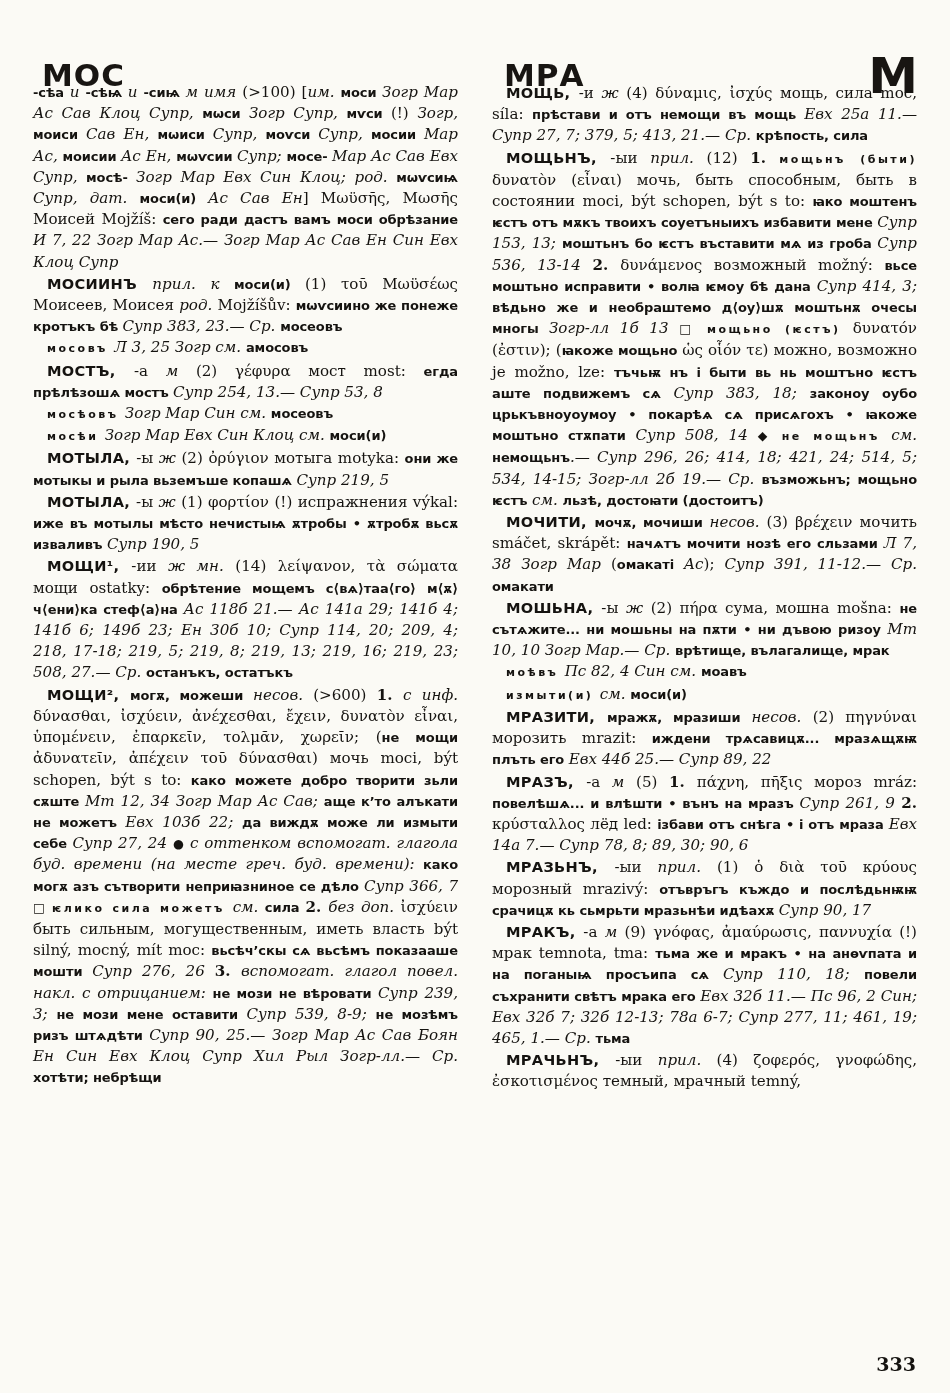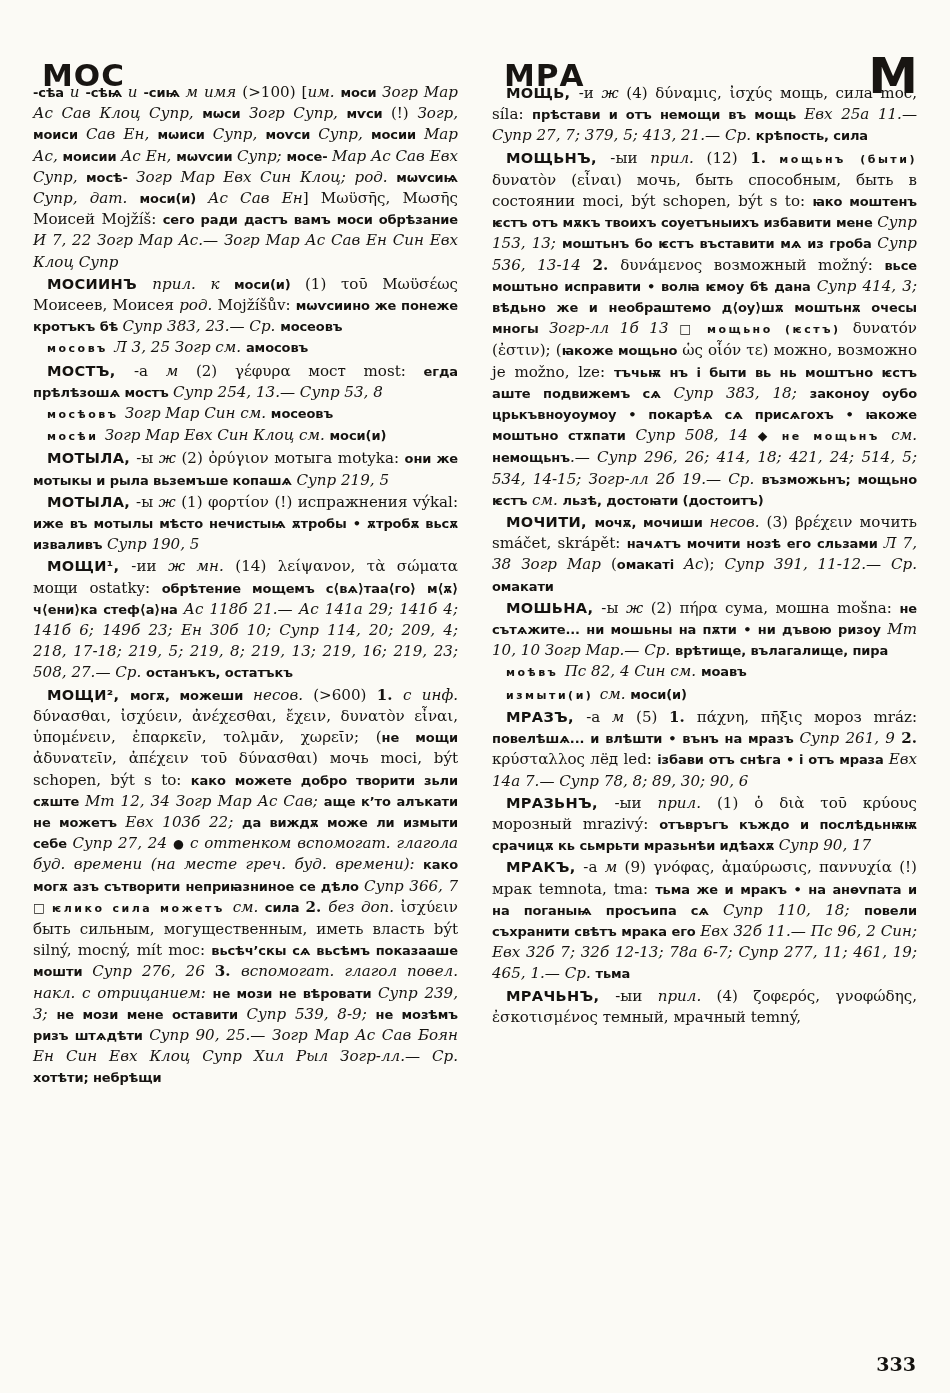--- a/index.html
+++ b/index.html
@@ -66,23 +66,24 @@
         <p class="entry"><span class="r-cs-sp">мосѣи </span><span class="r-gram">Зогр Мар Евх Син Клоц см. </span><span class="r-cs">моси(и)</span></p>
         <p class="entry"><span class="r-hw">МОТЫЛА, </span><span class="r-txt">-ы </span><span class="r-gram">ж </span><span class="r-txt">(2) ὀρύγιον мотыга motyka: </span><span class="r-cs">они же мотыкы и рыла вьземъше копашѧ </span><span class="r-gram">Супр 219, 5</span></p>
         <p class="entry"><span class="r-hw">МОТЫЛА, </span><span class="r-txt">-ы </span><span class="r-gram">ж </span><span class="r-txt">(1) φορτίον (!) испражнения výkal: </span><span class="r-cs">иже въ мотылы мѣсто нечистыѩ ѫтробы • ѫтробѫ вьсѫ изваливъ </span><span class="r-gram">Супр 190, 5</span></p>
         <p class="entry"><span class="r-hw">МОЩИ¹, </span><span class="r-txt">-ии </span><span class="r-gram">ж мн. </span><span class="r-txt">(14) λείψανον, τὰ σώματα мощи ostatky: </span><span class="r-cs">обрѣтение мощемъ с⟨вѧ⟩таа⟨го⟩ м⟨ѫ⟩ч⟨ени⟩ка стеф⟨а⟩на </span><span class="r-gram">Ас 118б 21.— Ас 141а 29; 141б 4; 141б 6; 149б 23; Ен 30б 10; Супр 114, 20; 209, 4; 218, 17-18; 219, 5; 219, 8; 219, 13; 219, 16; 219, 23; 508, 27.— Ср. </span><span class="r-cs">останъкъ, остатъкъ</span></p>
         <p class="entry"><span class="r-hw">МОЩИ², </span><span class="r-cs">могѫ, можеши </span><span class="r-gram">несов. </span><span class="r-txt">(&gt;600) </span><span class="r-num">1. </span><span class="r-gram">с инф. </span><span class="r-txt">δύνασθαι, ἰσχύειν, ἀνέχεσθαι, ἔχειν, δυνατὸν εἶναι, ὑπομένειν, ἐπαρκεῖν, τολμᾶν, χωρεῖν; (</span><span class="r-cs">не мощи </span><span class="r-txt">ἀδυνατεῖν, ἀπέχειν τοῦ δύνασθαι) мочь moci, být schopen, být s to: </span><span class="r-cs">како можете добро творити зьли сѫште </span><span class="r-gram">Мт 12, 34 Зогр Мар Ас Сав; </span><span class="r-cs">аще к’то алъкати не можетъ </span><span class="r-gram">Евх 103б 22; </span><span class="r-cs">да виждѫ може ли измыти себе </span><span class="r-gram">Супр 27, 24 </span><span class="r-sym">● </span><span class="r-gram">с оттенком вспомогат. глагола буд. времени (на месте греч. буд. времени): </span><span class="r-cs">како могѫ азъ сътворити неприꙗзниное се дѣло </span><span class="r-gram">Супр 366, 7 </span><span class="r-sym">□ </span><span class="r-cs-sp">ѥлико сила можетъ </span><span class="r-gram">см. </span><span class="r-cs">сила </span><span class="r-num">2. </span><span class="r-gram">без доп. </span><span class="r-txt">ἰσχύειν быть сильным, могущественным, иметь власть být silný, mocný, mít moc: </span><span class="r-cs">вьсѣч’скы сѧ вьсѣмъ показааше мошти </span><span class="r-gram">Супр 276, 26 </span><span class="r-num">3. </span><span class="r-gram">вспомогат. глагол повел. накл. с отрицанием: </span><span class="r-cs">не мози не вѣровати </span><span class="r-gram">Супр 239, 3; </span><span class="r-cs">не мози мене оставити </span><span class="r-gram">Супр 539, 8-9; </span><span class="r-cs">не мозѣмъ ризъ штѧдѣти </span><span class="r-gram">Супр 90, 25.— Зогр Мар Ас Сав Боян Ен Син Евх Клоц Супр Хил Рыл Зогр-лл.— Ср. </span><span class="r-cs">хотѣти; небрѣщи</span></p>
       </div>
     <div class="col">
         <p class="entry"><span class="r-hw">МОЩЬ, </span><span class="r-txt">-и </span><span class="r-gram">ж </span><span class="r-txt">(4) δύναμις, ἰσχύς мощь, сила moc, síla: </span><span class="r-cs">прѣстави и отъ немощи въ мощь </span><span class="r-gram">Евх 25а 11.— Супр 27, 7; 379, 5; 413, 21.— Ср. </span><span class="r-cs">крѣпость, сила</span></p>
         <p class="entry"><span class="r-hw">МОЩЬНЪ, </span><span class="r-txt">-ыи </span><span class="r-gram">прил. </span><span class="r-txt">(12) </span><span class="r-num">1. </span><span class="r-cs-sp">мощьнъ (быти) </span><span class="r-txt">δυνατὸν (εἶναι) мочь, быть способным, быть в состоянии moci, být schopen, být s to: </span><span class="r-cs">ꙗко моштенъ ѥстъ отъ мѫкъ твоихъ соуетъныихъ избавити мене </span><span class="r-gram">Супр 153, 13; </span><span class="r-cs">моштьнъ бо ѥстъ въставити мѧ из гроба </span><span class="r-gram">Супр 536, 13-14 </span><span class="r-num">2. </span><span class="r-txt">δυνάμενος возможный možný: </span><span class="r-cs">вьсе моштьно исправити • волꙗ ѥмоу бѣ дана </span><span class="r-gram">Супр 414, 3; </span><span class="r-cs">вѣдьно же и необраштемо д⟨оу⟩шѫ моштьнѫ очесы многы </span><span class="r-gram">Зогр-лл 1б 13 </span><span class="r-sym">□ </span><span class="r-cs-sp">мощьно (ѥстъ) </span><span class="r-txt">δυνατόν (ἐστιν); (</span><span class="r-cs">ꙗкоже мощьно </span><span class="r-txt">ὡς οἷόν τε) можно, возможно je možno, lze: </span><span class="r-cs">тъчьѭ нъ і быти вь нь моштъно ѥстъ аште подвижемъ сѧ </span><span class="r-gram">Супр 383, 18; </span><span class="r-cs">законоу оубо црькъвноуоумоу • покарѣѧ сѧ присѧгохъ • ꙗкоже моштьно стѫпати </span><span class="r-gram">Супр 508, 14 </span><span class="r-sym">◆ </span><span class="r-cs-sp">не мощьнъ </span><span class="r-gram">см. </span><span class="r-cs">немощьнъ</span><span class="r-gram">.— Супр 296, 26; 414, 18; 421, 24; 514, 5; 534, 14-15; Зогр-лл 2б 19.— Ср. </span><span class="r-cs">възможьнъ; мощьно ѥстъ </span><span class="r-gram">см. </span><span class="r-cs">льзѣ, достоꙗти (достоитъ)</span></p>
         <p class="entry"><span class="r-hw">МОЧИТИ, </span><span class="r-cs">мочѫ, мочиши </span><span class="r-gram">несов. </span><span class="r-txt">(3) βρέχειν мочить smáčet, skrápět: </span><span class="r-cs">начѧтъ мочити нозѣ его сльзами </span><span class="r-gram">Л 7, 38 Зогр Мар </span><span class="r-txt">(</span><span class="r-cs">омакаті </span><span class="r-gram">Ас</span><span class="r-txt">); </span><span class="r-gram">Супр 391, 11-12.— Ср. </span><span class="r-cs">омакати</span></p>
-        <p class="entry"><span class="r-hw">МОШЬНА, </span><span class="r-txt">-ы </span><span class="r-gram">ж </span><span class="r-txt">(2) πήρα сума, мошна mošna: </span><span class="r-cs">не сътѧжите... ни мошьны на пѫти • ни дъвою ризоу </span><span class="r-gram">Мт 10, 10 Зогр Мар.— Ср. </span><span class="r-cs">врѣтище, вълагалище, пира</span></p>
+        <p class="entry"><span class="r-hw">МОШЬНА, </span><span class="r-txt">-ы </span><span class="r-gram">ж </span><span class="r-txt">(2) πήρα сума, мошна mošna: </span><span class="r-cs">не сътѧжите... ни мошьны на пѫти • ни дъвою ризоу </span><span class="r-gram">Мт 10, 10 Зогр Мар.— Ср. </span><span class="r-cs">врѣтище, вълагалище, мрак</span></p>
         <p class="entry"><span class="r-cs-sp">моѣвъ </span><span class="r-gram">Пс 82, 4 Син см. </span><span class="r-cs">моавъ</span></p>
         <p class="entry"><span class="r-cs-sp">измыти(и) </span><span class="r-gram">см. </span><span class="r-cs">моси(и)</span></p>
+        <p class="entry"><span class="r-hw">МРАЗИТИ, </span><span class="r-cs">мражѫ, мразиши </span><span class="r-gram">несов. </span><span class="r-txt">(2) πηγνύναι морозить mrazit: </span><span class="r-cs">иждени трѧсавицѫ... мразѧщѫѭ плъть его </span><span class="r-gram">Евх 44б 25.— Супр 89, 22</span></p>
         <p class="entry"><span class="r-hw">МРАЗЪ, </span><span class="r-txt">-а </span><span class="r-gram">м </span><span class="r-txt">(5) </span><span class="r-num">1. </span><span class="r-txt">πάχνη, πῆξις мороз mráz: </span><span class="r-cs">повелѣшѧ... и влѣшти • вънъ на мразъ </span><span class="r-gram">Супр 261, 9 </span><span class="r-num">2. </span><span class="r-txt">κρύσταλλος лёд led: </span><span class="r-cs">ізбави отъ снѣга • і отъ мраза </span><span class="r-gram">Евх 14а 7.— Супр 78, 8; 89, 30; 90, 6</span></p>
         <p class="entry"><span class="r-hw">МРАЗЬНЪ, </span><span class="r-txt">-ыи </span><span class="r-gram">прил. </span><span class="r-txt">(1) ὁ διὰ τοῦ κρύους морозный mrazivý: </span><span class="r-cs">отъвръгъ къждо и послѣдьнѭѭ срачицѫ кь сьмрьти мразьнѣи идѣахѫ </span><span class="r-gram">Супр 90, 17</span></p>
         <p class="entry"><span class="r-hw">МРАКЪ, </span><span class="r-txt">-а </span><span class="r-gram">м </span><span class="r-txt">(9) γνόφας, ἀμαύρωσις, παννυχία (!) мрак temnota, tma: </span><span class="r-cs">тьма же и мракъ • на анѳѵпата и на поганыѩ просъипа сѧ </span><span class="r-gram">Супр 110, 18; </span><span class="r-cs">повели съхранити свѣтъ мрака его </span><span class="r-gram">Евх 32б 11.— Пс 96, 2 Син; Евх 32б 7; 32б 12-13; 78а 6-7; Супр 277, 11; 461, 19; 465, 1.— Ср. </span><span class="r-cs">тьма</span></p>
         <p class="entry"><span class="r-hw">МРАЧЬНЪ, </span><span class="r-txt">-ыи </span><span class="r-gram">прил. </span><span class="r-txt">(4) ζοφερός, γνοφώδης, ἐσκοτισμένος темный, мрачный temný,</span></p>
       </div>
   </div>
 
   <div class="pagenum">333</div>
 
 </div>

